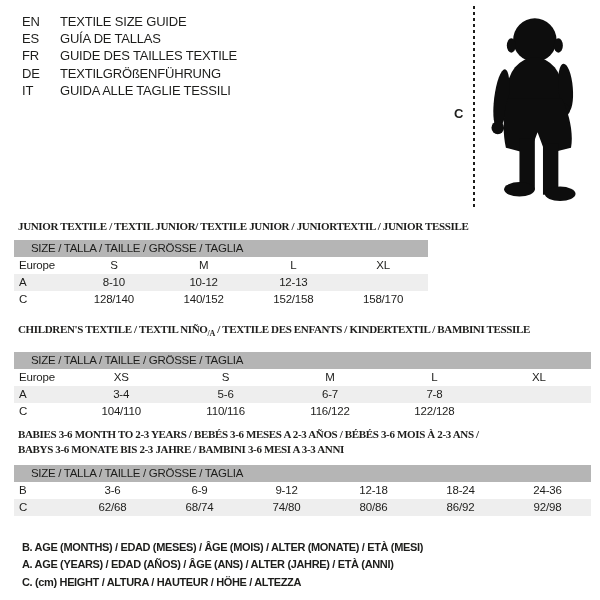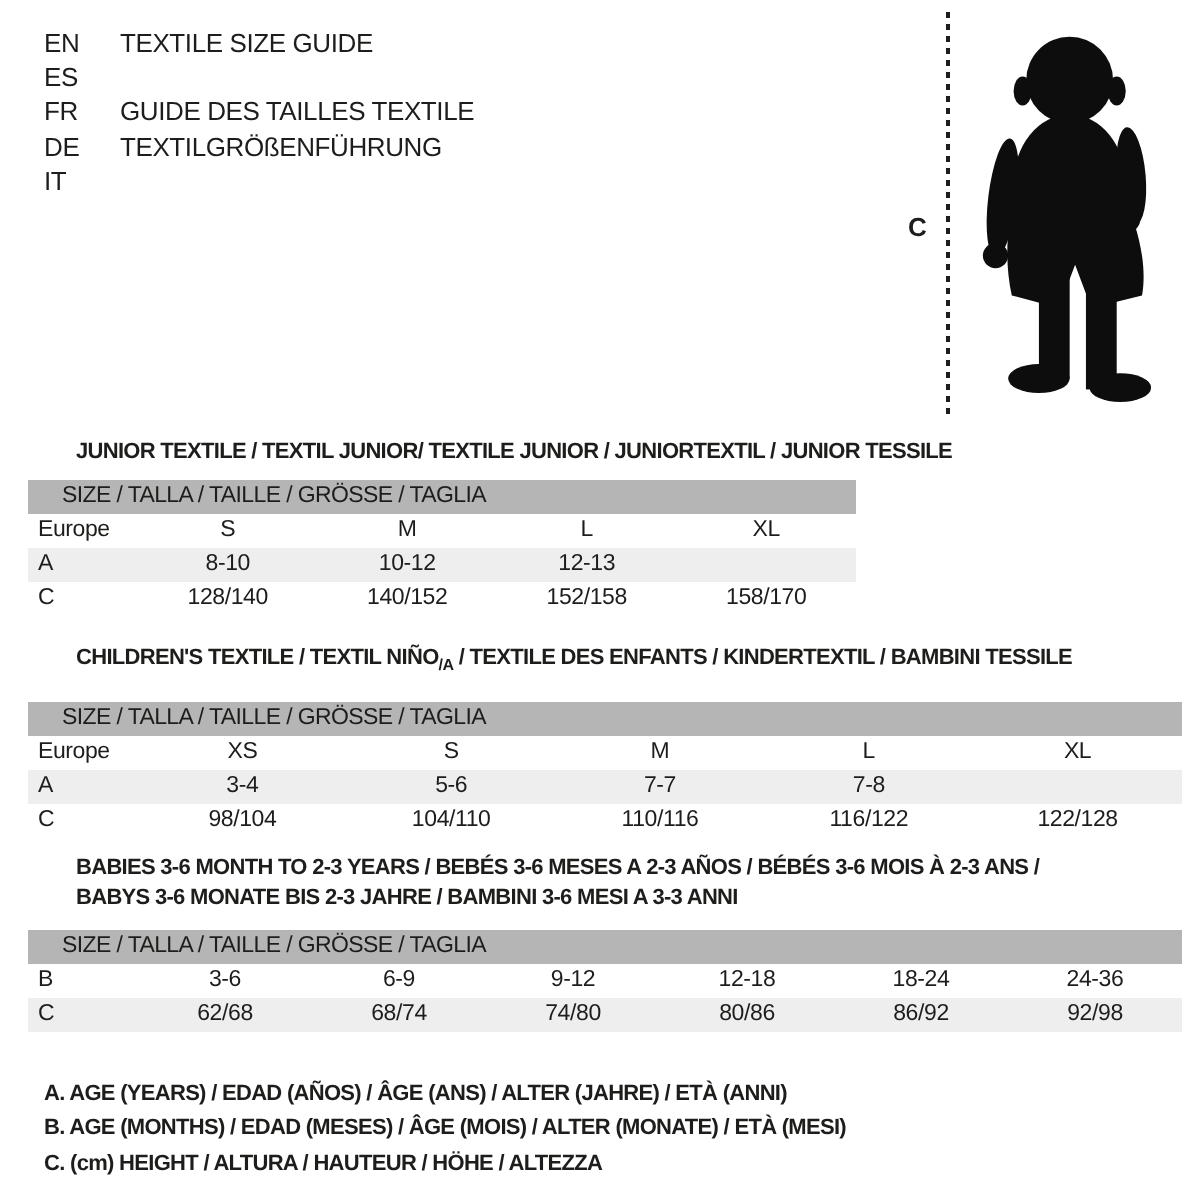--- a/index.html
+++ b/index.html
@@ -16,21 +16,21 @@
   .figure{position:absolute;left:450px;top:4px;width:148px;height:212px;}
   .dash-line{position:absolute;left:23px;top:2px;width:2px;height:204px;
     background:repeating-linear-gradient(to bottom,#1d1d1b 0 3px,transparent 3px 6px);}
   .c-label{position:absolute;left:4px;top:102px;font-weight:bold;font-size:13px;}
   .baby-svg{position:absolute;left:36px;top:2px;}
   
   .tsec{position:absolute;left:14px;}
   .s1{top:219px;width:414px;}
   .s2{top:322px;width:577px;}
   .s3{top:427px;width:577px;}
-  .tbl-title{margin-left:24px;font-weight:bold;font-size:11px;letter-spacing:-0.35px;line-height:14.5px;white-space:nowrap;}
+  .tbl-title{margin-left:4px;font-weight:bold;font-size:11px;letter-spacing:-0.35px;line-height:14.5px;white-space:nowrap;font-family:Liberation Serif, serif;}
   .sub{vertical-align:sub;font-size:8px;letter-spacing:-0.3px;}
   .size-bar{height:17px;line-height:17px;background:#b5b5b5;padding-left:17px;font-size:11.5px;letter-spacing:-0.3px;margin-top:6px;}
   .s2 .size-bar{margin-top:10px;}
   .s3 .size-bar{margin-top:9px;}
   .trow{display:grid;height:17px;line-height:17px;font-size:11.5px;letter-spacing:-0.2px;}
   .trow.shaded{background:#eeeeee;}
   .trow .lbl{padding-left:5px;text-align:left;}
   .trow .val{text-align:center;}
   
   .notes{position:absolute;left:22px;top:539px;}
@@ -41,31 +41,33 @@
 
 <div class="page">
 
   <div class="lang-header" id="lang-header">
       <div class="lang-row">
         <span class="lang-code">EN</span>
         <span class="lang-label">TEXTILE SIZE GUIDE</span>
       </div>
       <div class="lang-row">
         <span class="lang-code">ES</span>
+        <span class="lang-label">GUÍA DE TALLAS</span>
       </div>
       <div class="lang-row">
         <span class="lang-code">FR</span>
         <span class="lang-label">GUIDE DES TAILLES TEXTILE</span>
       </div>
       <div class="lang-row">
         <span class="lang-code">DE</span>
         <span class="lang-label">TEXTILGRÖßENFÜHRUNG</span>
       </div>
       <div class="lang-row">
         <span class="lang-code">IT</span>
+        <span class="lang-label">GUIDA ALLE TAGLIE TESSILI</span>
       </div>
     </div>
 
   <div class="figure">
     <span class="c-label">C</span>
     <div class="dash-line"></div>
     <svg class="baby-svg" width="104" height="202" viewBox="0 0 115 210" xmlns="http://www.w3.org/2000/svg">
       <g fill="#0d0d0d">
         <circle cx="54" cy="31" r="24"></circle>
         <ellipse cx="28" cy="37" rx="5" ry="8"></ellipse>
@@ -120,26 +122,25 @@
         <span class="val">XS</span>
         <span class="val">S</span>
         <span class="val">M</span>
         <span class="val">L</span>
         <span class="val">XL</span>
       </div>
       <div class="trow shaded" style="grid-template-columns: 55px repeat(5, 1fr);">
         <span class="lbl">A</span>
         <span class="val">3-4</span>
         <span class="val">5-6</span>
-        <span class="val">7-7</span>
+        <span class="val">6-7</span>
         <span class="val">7-8</span>
       </div>
       <div class="trow" style="grid-template-columns: 55px repeat(5, 1fr);">
         <span class="lbl">C</span>
-        <span class="val">98/104</span>
         <span class="val">104/110</span>
         <span class="val">110/116</span>
         <span class="val">116/122</span>
         <span class="val">122/128</span>
       </div>
     </section>
   <section class="tsec s3">
       <div class="tbl-title">
         <div class="title-line"><span>BABIES 3-6 MONTH TO 2-3 YEARS / BEBÉS 3-6 MESES A 2-3 AÑOS / BÉBÉS 3-6 MOIS À 2-3 ANS /</span></div>
         <div class="title-line"><span>BABYS 3-6 MONATE BIS 2-3 JAHRE / BAMBINI 3-6 MESI A 3-3 ANNI</span></div>
@@ -159,18 +160,18 @@
         <span class="val">62/68</span>
         <span class="val">68/74</span>
         <span class="val">74/80</span>
         <span class="val">80/86</span>
         <span class="val">86/92</span>
         <span class="val">92/98</span>
       </div>
     </section>
 
   <div class="notes" id="notes">
+      <div class="note-line">B. AGE (MONTHS) / EDAD (MESES) / ÂGE (MOIS) / ALTER (MONATE) / ETÀ (MESI)</div>
       <div class="note-line">A. AGE (YEARS) / EDAD (AÑOS) / ÂGE (ANS) / ALTER (JAHRE) / ETÀ (ANNI)</div>
-      <div class="note-line">B. AGE (MONTHS) / EDAD (MESES) / ÂGE (MOIS) / ALTER (MONATE) / ETÀ (MESI)</div>
       <div class="note-line">C. (cm) HEIGHT / ALTURA / HAUTEUR / HÖHE / ALTEZZA</div>
     </div>
 
 </div>
 
 </body></html>

